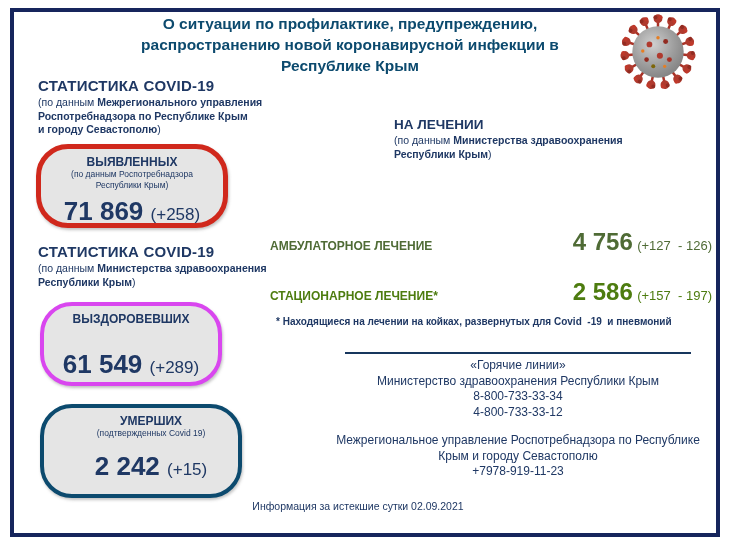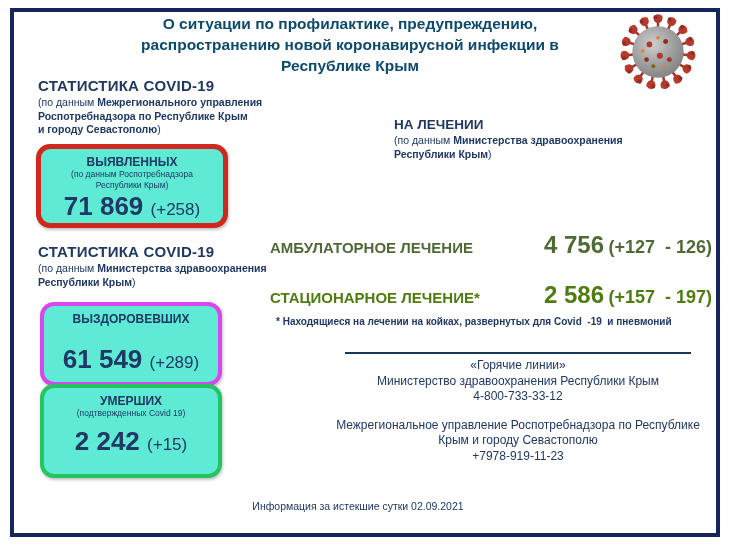--- a/index.html
+++ b/index.html
@@ -12,38 +12,38 @@
     position:absolute;left:115px;top:13px;width:470px;text-align:center;
     font-weight:bold;font-size:15.5px;line-height:21px;color:#0c4a6e;
   }
   .virus{position:absolute;left:618px;top:12px;width:80px;height:80px;}
   .sec{position:absolute;}
   .sec1{left:38px;top:77px;width:260px;}
   .sec2{left:38px;top:243px;width:260px;}
   .sec-heading{font-size:15px;font-weight:600;letter-spacing:.2px;}
   .sec-sub{font-size:10.5px;line-height:13.5px;white-space:pre-line;margin-top:2px;}
   .sec-sub b{font-weight:bold;}
-  .box{position:absolute;text-align:center;background:#5eead4;border-radius:14px;}
+  .box{position:absolute;text-align:center;background:#e5e5e5;border-radius:32px;}
   .box-red{left:36px;top:144px;width:182px;height:74px;border:5px solid #d0281c;box-shadow:1px 2px 3px rgba(120,120,120,.45);}
   .box-green{left:40px;top:302px;width:174px;height:76px;border:4px solid #d946ef;box-shadow:1px 2px 3px rgba(120,120,120,.45);}
-  .box-navy{left:40px;top:384px;width:174px;height:86px;border:4px solid #22c55e;box-shadow:1px 2px 3px rgba(120,120,120,.45);}
+  .box-navy{left:40px;top:404px;width:174px;height:86px;border:4px solid #0c4a6e;box-shadow:1px 2px 3px rgba(120,120,120,.45);padding-left:20px;}
   .box-label{font-size:12px;font-weight:bold;margin-top:6px;}
   .box-sub{font-size:8.5px;line-height:10.5px;white-space:pre-line;}
-  .box-value{font-size:26px;font-weight:bold;line-height:32px;}
+  .box-value{font-size:26px;font-weight:bold;line-height:42px;}
   .box-delta{font-size:17px;font-weight:normal;white-space:pre;}
   .mt-gap{margin-top:17px;}
   .mt-sm{margin-top:6px;}
   .nal{position:absolute;left:394px;top:117px;width:300px;}
   .nal-heading{font-size:13.5px;font-weight:bold;}
   .trow{position:absolute;left:270px;width:442px;display:flex;justify-content:space-between;align-items:baseline;}
   .trow1{top:196px;color:#4f6b35;}
   .trow2{top:246px;color:#4d7c0f;}
-  .trow-label{font-size:15px;font-weight:600;margin-top:43px;}
+  .trow-label{font-size:12px;font-weight:600;margin-top:43px;}
   .trow-value{font-size:24px;font-weight:bold;white-space:pre;}
-  .trow-delta{font-size:18px;font-weight:bold;white-space:pre;}
+  .trow-delta{font-size:13px;font-weight:normal;white-space:pre;}
   .footnote{position:absolute;left:276px;top:316px;font-size:10px;font-weight:bold;white-space:pre;}
   .sepline{position:absolute;left:345px;top:352px;width:346px;height:2px;background:#17365d;}
   .hotlines{position:absolute;left:328px;top:358px;width:380px;text-align:center;font-weight:normal;font-size:12px;line-height:15.5px;}
   .hl-gap{margin-top:13px;}
   .footer{position:absolute;left:0;top:500px;width:700px;text-align:center;font-size:10.5px;padding-left:8px;}
 </style>
 </head>
 <body>
 
 <div class="page">
@@ -139,19 +139,20 @@
     <span><span class="trow-value">2 586</span> <span class="trow-delta">(+157  - 197)</span></span>
   </div>
 
   <div class="footnote">* Находящиеся на лечении на койках, развернутых для Covid  -19  и пневмоний</div>
 
   <div class="sepline"></div>
 
   <div class="hotlines">
     <div>«Горячие линии»</div>
     <div>Министерство здравоохранения Республики Крым</div>
+    <div>8-800-733-33-34</div>
     <div>4-800-733-33-12</div>
     <div class="hl-gap">Межрегиональное управление Роспотребнадзора по Республике Крым и городу Севастополю</div>
     <div>+7978-919-11-23</div>
   </div>
 
   <div class="footer">Информация за истекшие сутки 02.09.2021</div>
 </div>
 
 </body></html>

